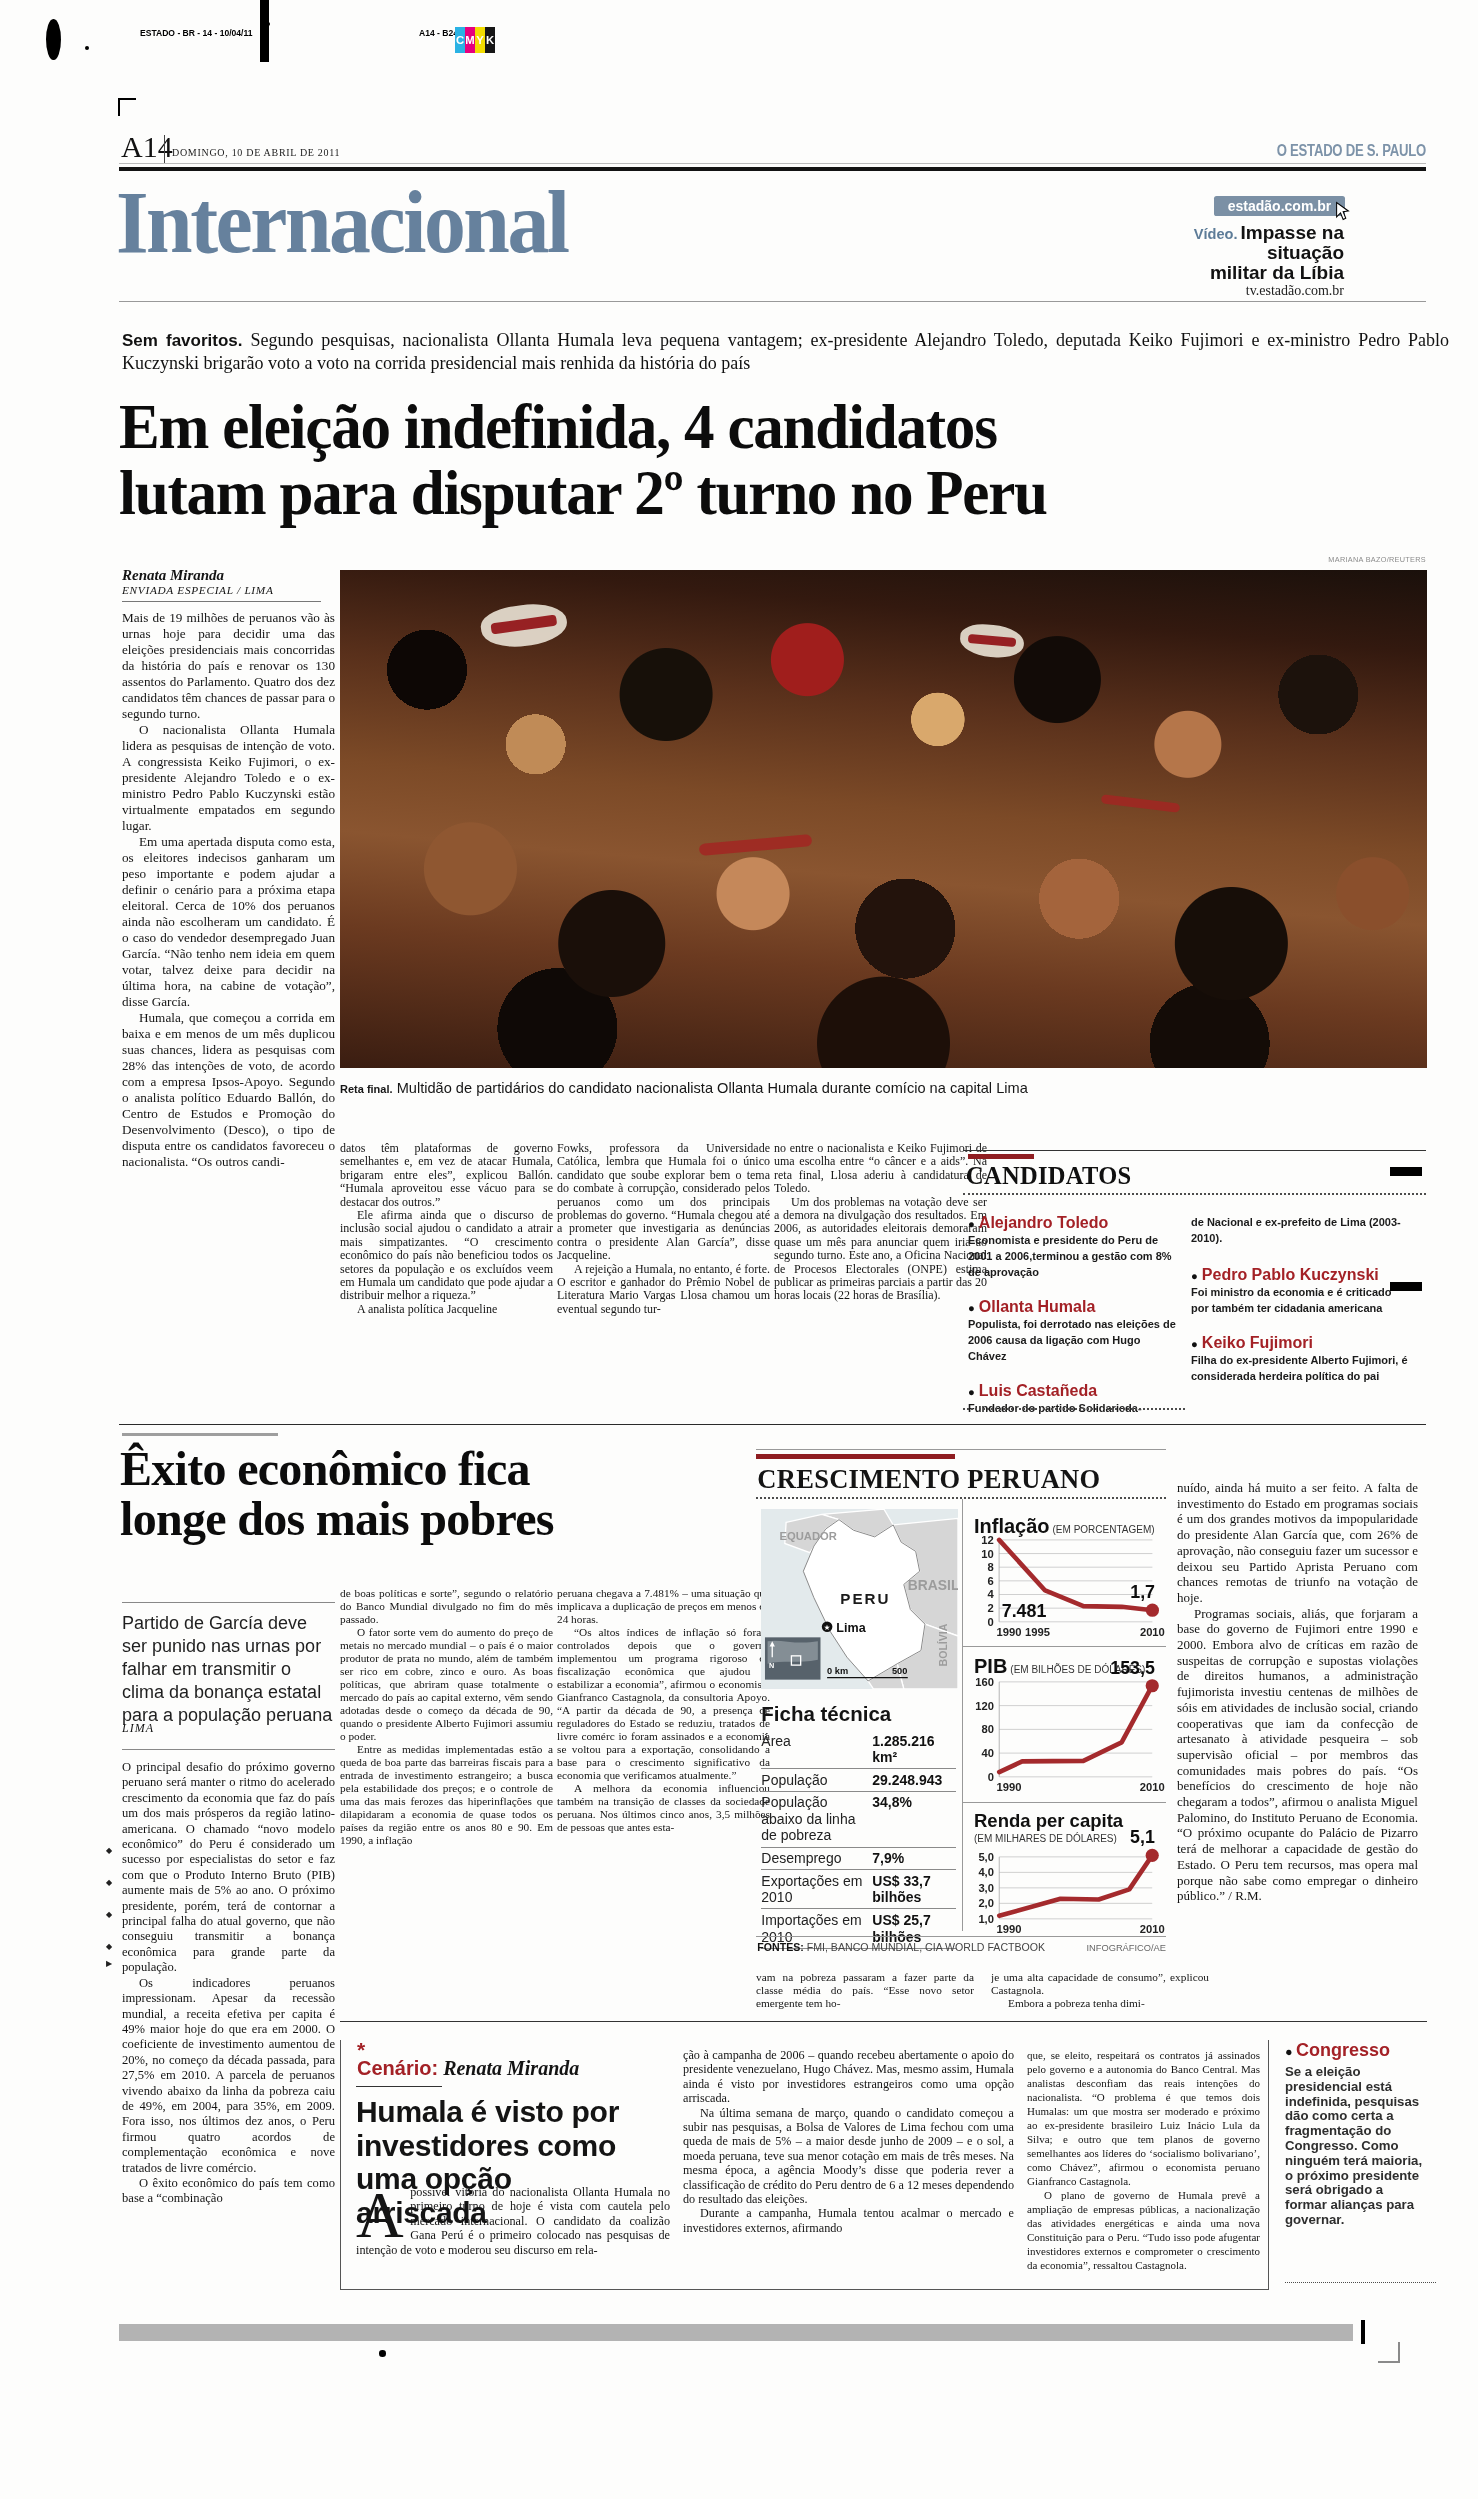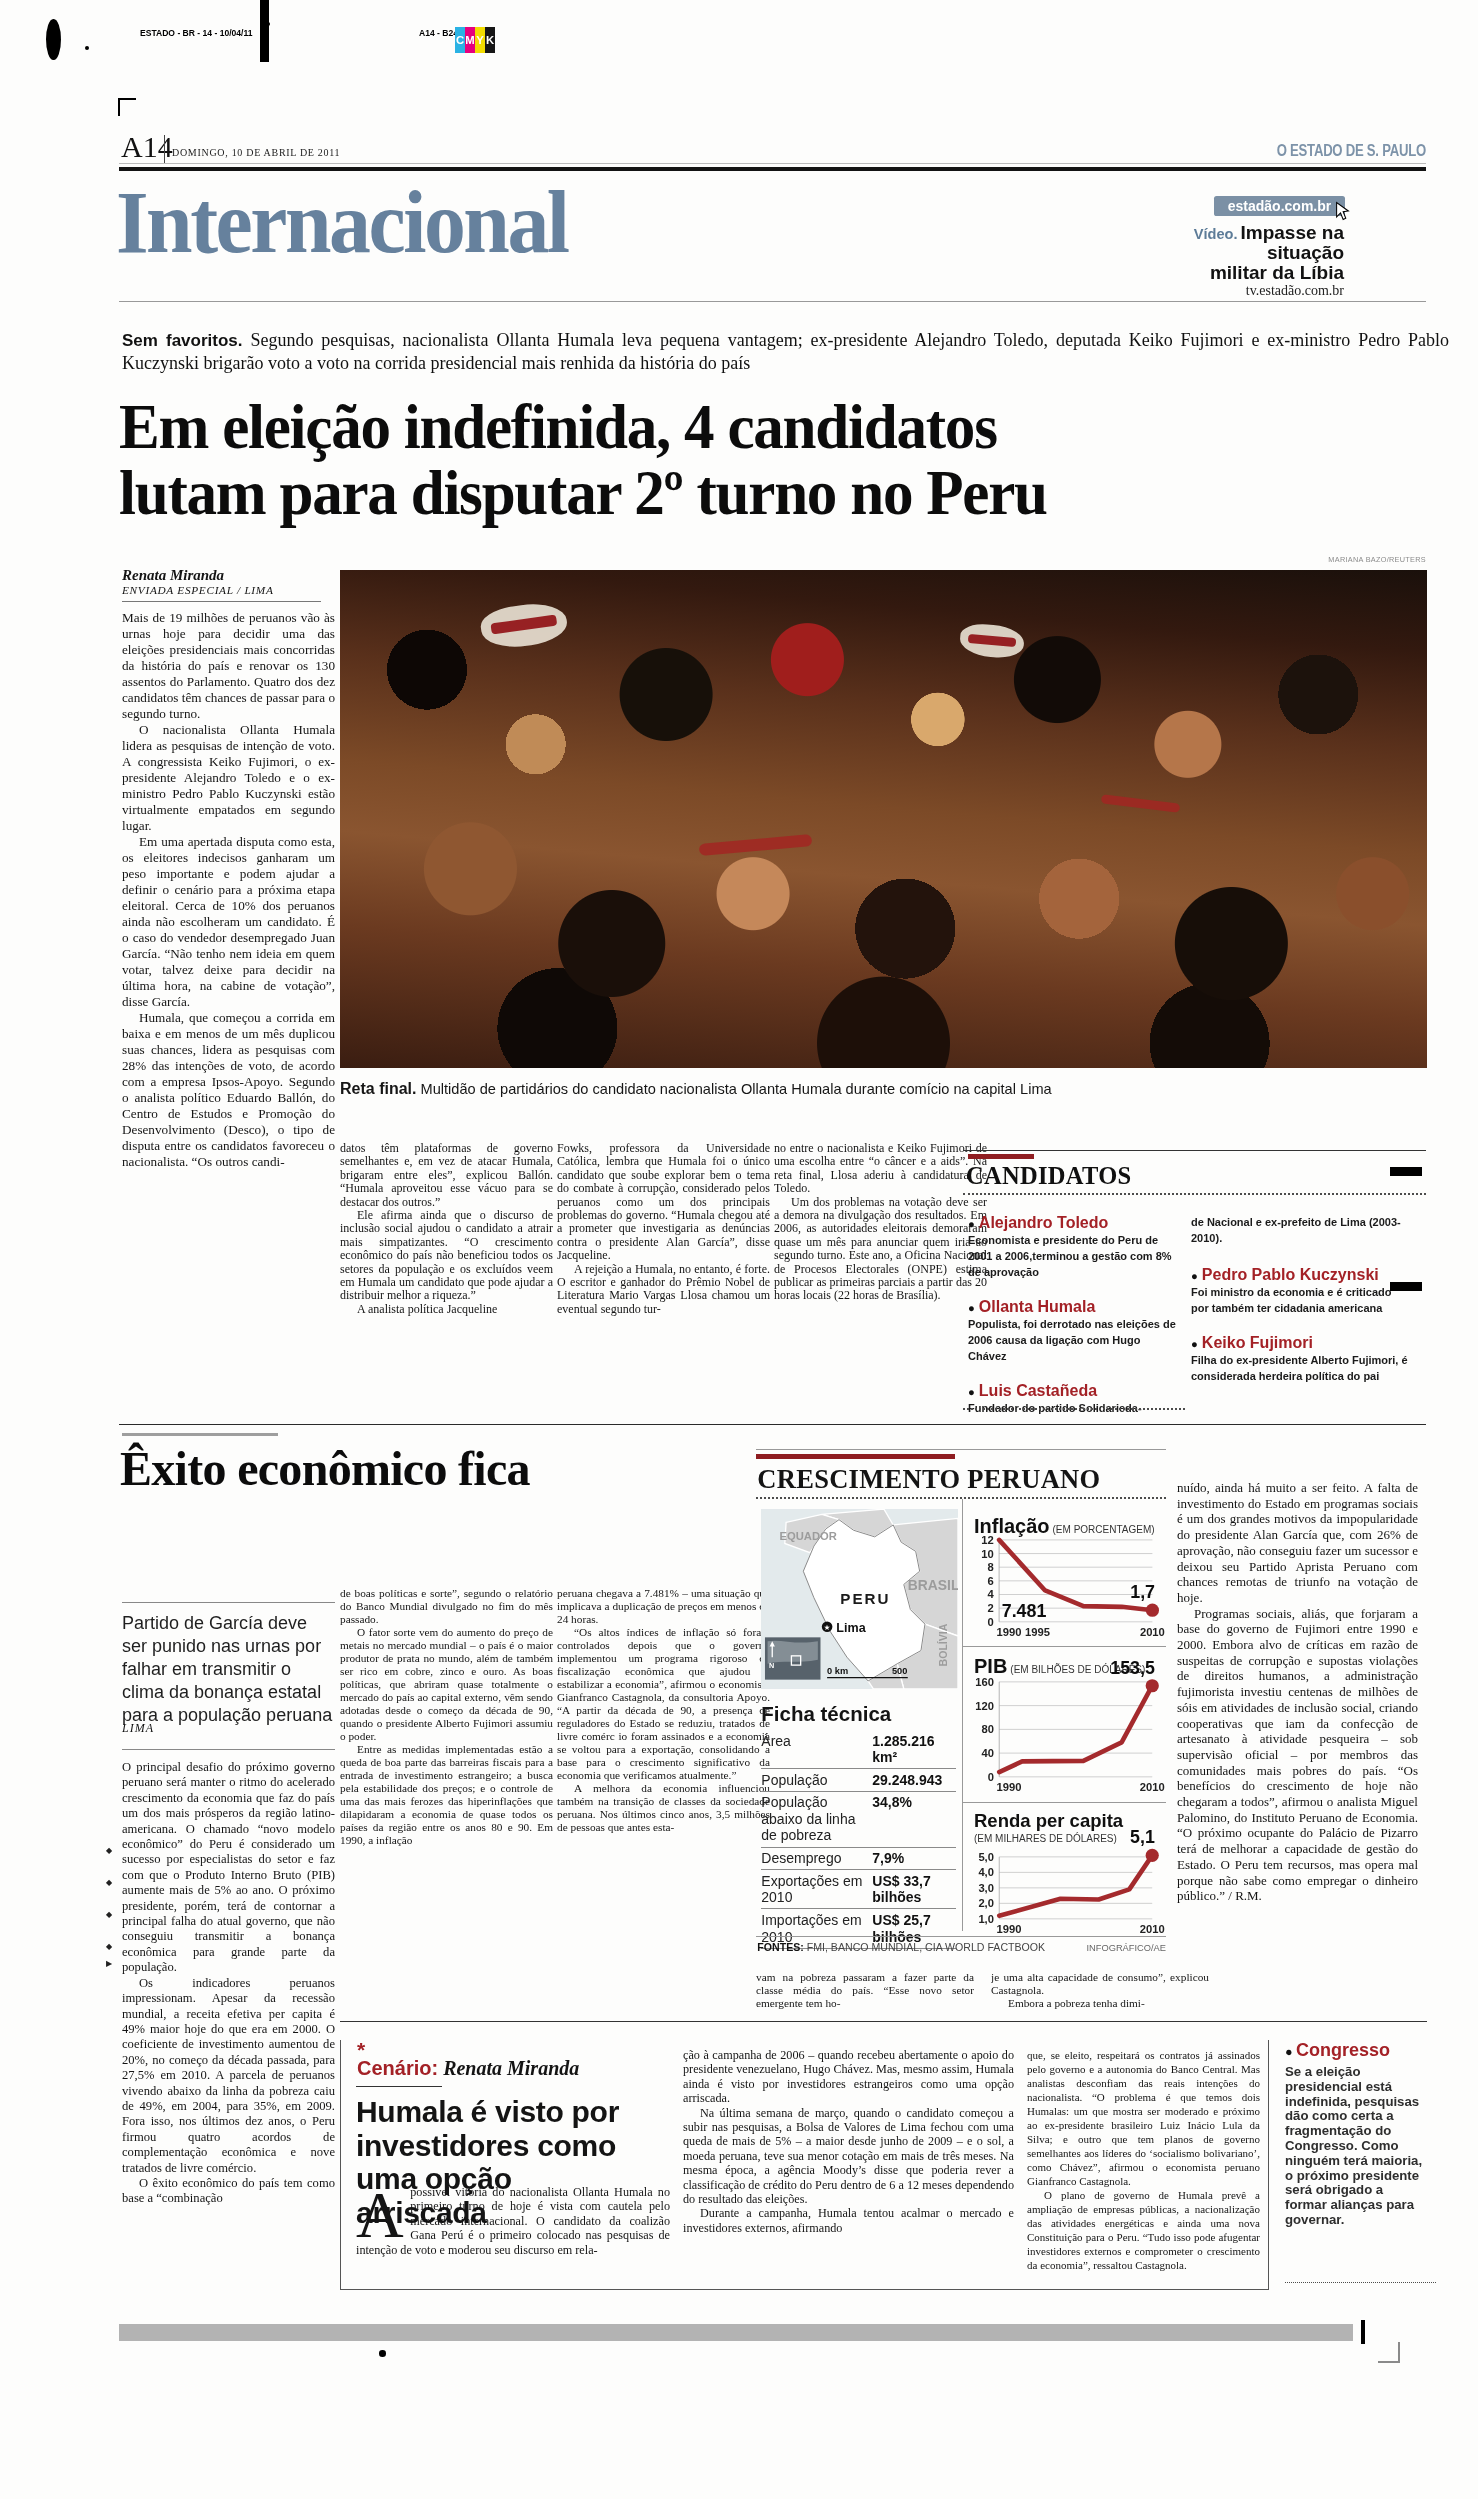--- a/index.html
+++ b/index.html
@@ -37,21 +37,21 @@
 
   
   .kicker{font-size:18px;line-height:22px;color:#111;}
   .kicker b{font-family:"Liberation Sans",sans-serif;font-size:17px;}
   .headline1{font-weight:700;font-size:63px;line-height:1.05;letter-spacing:-1.3px;color:#0c0c0c;transform:scaleX(.97);transform-origin:left;}
   .byline-name{font:700 15px "Liberation Serif",serif;font-style:italic;}
   .byline-role{font:400 11.3px "Liberation Serif",serif;font-style:italic;letter-spacing:0.7px;}
   .col-main1{font-size:13.2px;line-height:16px;}
   .col-main2{font-size:12px;line-height:13.4px;}
   .caption{font-family:"Liberation Sans",sans-serif;font-size:14.6px;color:#161616;}
-  .caption b{font-size:16px;}
+  .caption b{font-size:11px;}
   .credit{font:400 7.3px "Liberation Sans",sans-serif;color:#8b8b8b;letter-spacing:0.3px;text-align:right;}
 
   
   .photo{background:
     radial-gradient(circle at 8% 20%,#0d0705 0 40px,transparent 40px),
     radial-gradient(circle at 18% 35%,#c08b57 0 30px,transparent 30px),
     radial-gradient(circle at 30% 25%,#171009 0 46px,transparent 47px),
     radial-gradient(circle at 43% 18%,#a01e1c 0 36px,transparent 37px),
     radial-gradient(circle at 55% 30%,#d9a86c 0 26.5px,transparent 27px),
     radial-gradient(circle at 66% 22%,#120b07 0 43px,transparent 44px),
@@ -246,20 +246,21 @@
   </div>
   <div class="abs dotted" style="left:963px;top:1408px;width:222px;"></div>
   <div class="abs regdash" style="left:1390px;top:1167px;width:32px;height:8.6px;"></div>
   <div class="abs regdash" style="left:1390px;top:1282px;width:32px;height:8.6px;"></div>
 
   <div class="abs" style="left:119px;top:1424px;width:1307px;height:1.3px;background:#2a2a2a;"></div>
 
   <div class="abs" style="left:122px;top:1433px;width:156px;height:3.3px;background:#9e9e9e;"></div>
   <div class="abs headline2" style="left:120px;top:1444px;width:596px;">
     <div>Êxito econômico fica</div>
+    <div>longe dos mais pobres</div>
   </div>
   <div class="abs" style="left:122px;top:1602px;width:213px;height:0.7px;background:#888;"></div>
   <div class="abs standfirst" style="left:122px;top:1612px;width:213px;">Partido de García deve ser punido nas urnas por falhar em transmitir o clima da bonança estatal para a população peruana</div>
   <div class="abs dateline" style="left:122px;top:1721px;">LIMA</div>
   <div class="abs" style="left:122px;top:1749px;width:213px;height:0.7px;background:#888;"></div>
 
   <div class="abs body jus col-ex1" style="left:122px;top:1760px;width:213px;height:561px;overflow:hidden;">
       <p>O principal desafio do próximo governo peruano será manter o ritmo do acelerado crescimento da economia que faz do país um dos mais prósperos da região latino-americana. O chamado “novo modelo econômico” do Peru é considerado um sucesso por especialistas do setor e faz com que o Produto Interno Bruto (PIB) aumente mais de 5% ao ano. O próximo presidente, porém, terá de contornar a principal falha do atual governo, que não conseguiu transmitir a bonança econômica para grande parte da população.</p>
       <p>Os indicadores peruanos impressionam. Apesar da recessão mundial, a receita efetiva per capita é 49% maior hoje do que era em 2000. O coeficiente de investimento aumentou de 20%, no começo da década passada, para 27,5% em 2010. A parcela de peruanos vivendo abaixo da linha da pobreza caiu de 49%, em 2004, para 35%, em 2009. Fora isso, nos últimos dez anos, o Peru firmou quatro acordos de complementação econômica e nove tratados de livre comércio.</p>
       <p>O êxito econômico do país tem como base a “combinação</p>

